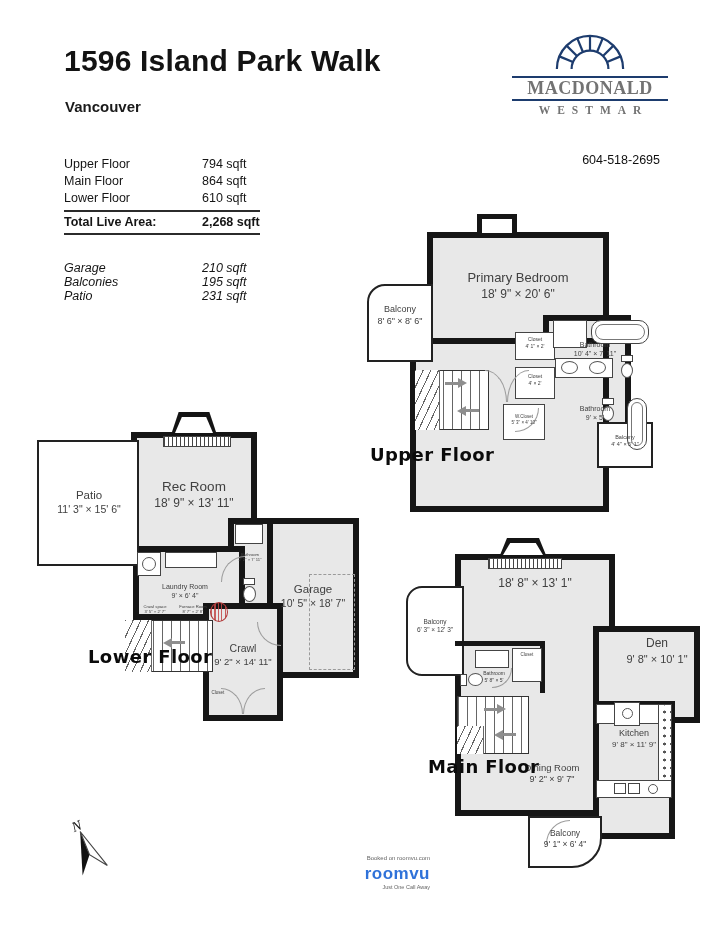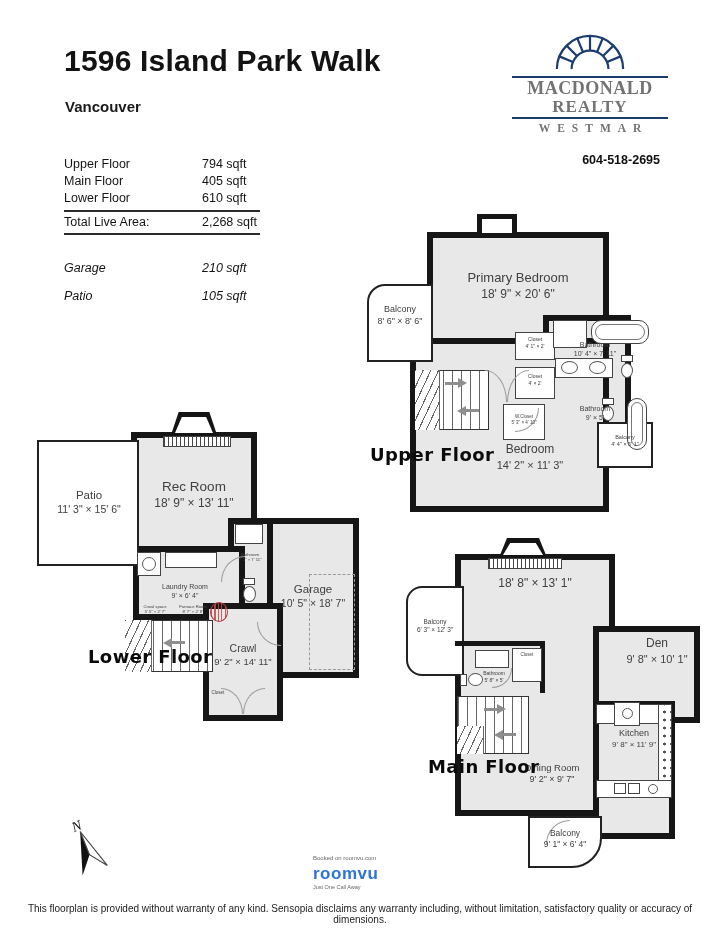--- a/index.html
+++ b/index.html
@@ -8,26 +8,26 @@
   .abs{position:absolute}
   
   #title{position:absolute;left:64px;top:44px;font-size:30px;font-weight:700;letter-spacing:.2px;color:#131313}
   #city{position:absolute;left:65px;top:98px;font-size:15px;font-weight:600;color:#1a1a1a}
   #logo{position:absolute;left:512px;top:34px;width:156px;text-align:center;color:#1d3c6e}
   #logo .rule{height:2px;background:#1d3c6e;margin:1px 0}
   #logo .l1{font-family:"Liberation Serif",serif;font-weight:700;font-size:18px;letter-spacing:.5px;line-height:1.05}
   #logo .l2{font-family:"Liberation Serif",serif;font-weight:700;font-size:17px;letter-spacing:1px;line-height:1.05}
   #logo .l3{font-family:"Liberation Serif",serif;font-weight:700;font-size:11.5px;letter-spacing:7px;margin-top:3px;text-indent:7px}
   #agent-name{position:absolute;left:512px;top:120px;width:156px;text-align:center;font-size:20px;color:#151515}
-  #agent-contact{position:absolute;left:440px;top:151px;width:220px;text-align:right;font-weight:700;font-size:12.5px;line-height:1.45;color:#101010}
+  #agent-contact{position:absolute;left:440px;top:151px;width:220px;text-align:right;font-weight:400;font-size:12.5px;line-height:1.45;color:#101010}
   
   .trow{position:absolute;left:64px;width:196px;font-size:12.5px;color:#151515;display:flex}
   .trow .c1{width:138px}
   .trow.it{font-style:italic}
-  .trow.bold{font-weight:400}
+  .trow.bold{font-weight:700}
   .hr{position:absolute;left:64px;width:196px;height:2px;background:#2b2b2b}
   
   .room{position:absolute;background:#e8e8e8;border:6px solid #161616;box-sizing:border-box}
   .balc{position:absolute;background:#fff;border:2px solid #222;box-sizing:border-box}
   .wall{position:absolute;background:#161616}
   .lbl{position:absolute;text-align:center;color:#414141;line-height:1.3;z-index:6}
   .nm,.dm{display:block}
   .ftitle{position:absolute;font-size:18px;font-weight:800;letter-spacing:.4px;color:#0b0b0b;z-index:7;
           font-family:"DejaVu Sans",sans-serif}
   .stairs{position:absolute;background:#fff;border:1.5px solid #333;box-sizing:border-box;z-index:4;
@@ -48,21 +48,21 @@
   .arr::before{content:"";position:absolute;left:0;top:3.5px;width:13px;height:3px;background:#8e8e8e}
   .arr::after{content:"";position:absolute;right:0;top:0;border-left:9px solid #8e8e8e;
               border-top:5px solid transparent;border-bottom:5px solid transparent}
   .arr.left{transform:rotate(180deg)}
   .arc{position:absolute;box-sizing:border-box;border:1.2px solid #9c9c9c;z-index:5;background:transparent}
   .arc-tl{border-radius:100% 0 0 0;border-right:none;border-bottom:none}
   .arc-tr{border-radius:0 100% 0 0;border-left:none;border-bottom:none}
   .arc-bl{border-radius:0 0 0 100%;border-right:none;border-top:none}
   .arc-br{border-radius:0 0 100% 0;border-left:none;border-top:none}
   
-  #brand{position:absolute;left:313px;top:855px;width:110px;text-align:left;line-height:1.25}
+  #brand{position:absolute;left:320px;top:855px;width:110px;text-align:right;line-height:1.25}
   #brand .b1{font-size:6px;color:#666}
   #brand .b2{font-size:17px;font-weight:700;letter-spacing:.5px}
   #brand .b3{font-size:5.5px;color:#666}
   #disclaimer{position:absolute;left:0;top:903px;width:720px;text-align:center;font-size:10px;color:#1c1c1c}
   #compass{position:absolute;left:62px;top:815px;z-index:8}
 </style>
 </head>
 <body>
 
 <div id="page">
@@ -79,54 +79,57 @@
         <line x1="42.3" y1="19.5" x2="36.2" y2="4.7"></line>
         <line x1="35.9" y1="23.9" x2="24.5" y2="12.5"></line>
         <line x1="31.5" y1="30.3" x2="16.7" y2="24.2"></line>
         <line x1="57.7" y1="19.5" x2="63.8" y2="4.7"></line>
         <line x1="64.1" y1="23.9" x2="75.5" y2="12.5"></line>
         <line x1="68.5" y1="30.3" x2="83.3" y2="24.2"></line>
       </g>
     </svg>
     <div class="rule"></div>
     <div class="l1">MACDONALD</div>
-    <div class="l2">REALTY</div>
     <div class="rule"></div>
     <div class="l3">WESTMAR</div>
   </div>
 
   <div id="agent-contact">
     <div>604-518-2695</div>
   </div>
 
   <div class="trow" style="top:157px">
     <span class="c1">Upper Floor</span>
     <span>794 sqft</span>
   </div>
   <div class="trow" style="top:174px">
     <span class="c1">Main Floor</span>
-    <span>405 sqft</span>
+    <span>864 sqft</span>
   </div>
   <div class="trow" style="top:191px">
     <span class="c1">Lower Floor</span>
     <span>610 sqft</span>
   </div>
   <div class="hr" style="top:210px"></div>
   <div class="trow bold" style="top:215px">
     <span class="c1">Total Live Area:</span>
     <span>2,268 sqft</span>
   </div>
   <div class="hr" style="top:233px"></div>
   <div class="trow it" style="top:261px">
     <span class="c1">Garage</span>
     <span>210 sqft</span>
   </div>
+  <div class="trow it" style="top:275px">
+    <span class="c1">Balconies</span>
+    <span>195 sqft</span>
+  </div>
   <div class="trow it" style="top:289px">
     <span class="c1">Patio</span>
-    <span>105 sqft</span>
+    <span>231 sqft</span>
   </div>
 
   <div class="abs" style="left:365px;top:212px;width:298px;height:312px">
     <div class="fix" style="left:112px;top:2px;width:40px;height:24px;border:5px solid #161616"></div>
     <div class="room" style="left:62px;top:20px;width:182px;height:112px"></div>
     <div class="room" style="left:178px;top:103px;width:88px;height:120px"></div>
     <div class="room" style="left:45px;top:126px;width:199px;height:174px"></div>
     <div class="balc" style="left:2px;top:72px;width:66px;height:78px;border-radius:18px 0 0 0"></div>
     <div class="balc" style="left:232px;top:210px;width:56px;height:46px"></div>
 
@@ -179,24 +182,20 @@
       <span class="dm">10' 4" × 7' 11"</span>
     </div>
     <div class="lbl" style="left:138px;top:202px;width:42px;font-size:4.5px">
       <span class="nm">W.Closet</span>
       <span class="dm">5' 3" × 4' 10"</span>
     </div>
     <div class="lbl" style="left:198px;top:192px;width:64px;font-size:7px">
       <span class="nm">Bathroom</span>
       <span class="dm">9' × 5'</span>
     </div>
-    <div class="lbl" style="left:100px;top:230px;width:130px;font-size:12px">
-      <span class="nm">Bedroom</span>
-      <span class="dm" style="font-size:11px">14' 2" × 11' 3"</span>
-    </div>
     <div class="lbl" style="left:234px;top:222px;width:52px;font-size:5.5px">
       <span class="nm">Balcony</span>
       <span class="dm">4' 4" × 5' 1"</span>
     </div>
     <div class="ftitle" style="left:5px;top:232px">Upper Floor</div>
   </div>
 
   <div class="abs" style="left:35px;top:406px;width:330px;height:315px">
     <div class="chim" style="left:135px;top:6px;width:48px;height:26px">
         <div class="in"></div>
@@ -342,14 +341,13 @@
       </g>
     </svg>
   </div>
 
   <div id="brand">
     <div class="b1">Booked on roomvu.com</div>
     <div class="b2" id="brand-name" style="color: rgb(47, 114, 217);">roomvu</div>
     <div class="b3">Just One Call Away</div>
   </div>
 
-  <div id="disclaimer">This floorplan is provided without warranty of any kind. Sensopia disclaims any warranty including, without limitation, satisfactory quality or accuracy of dimensions.</div>
 </div>
 
 </body></html>

